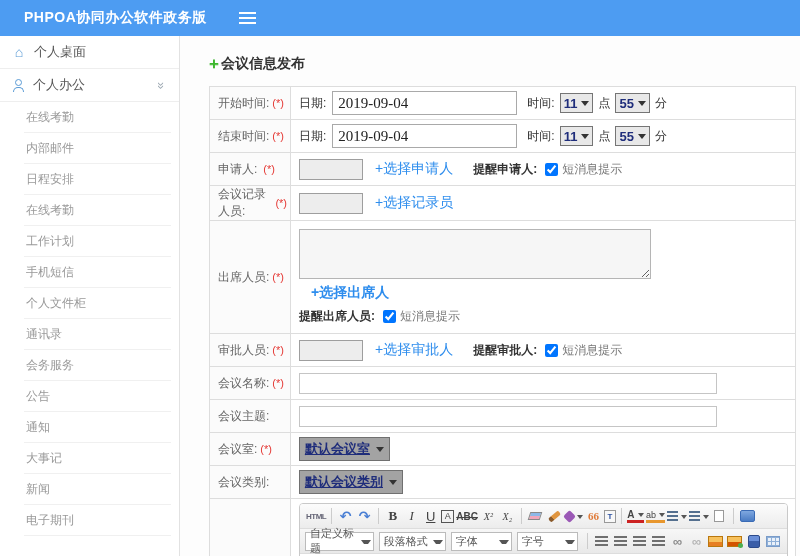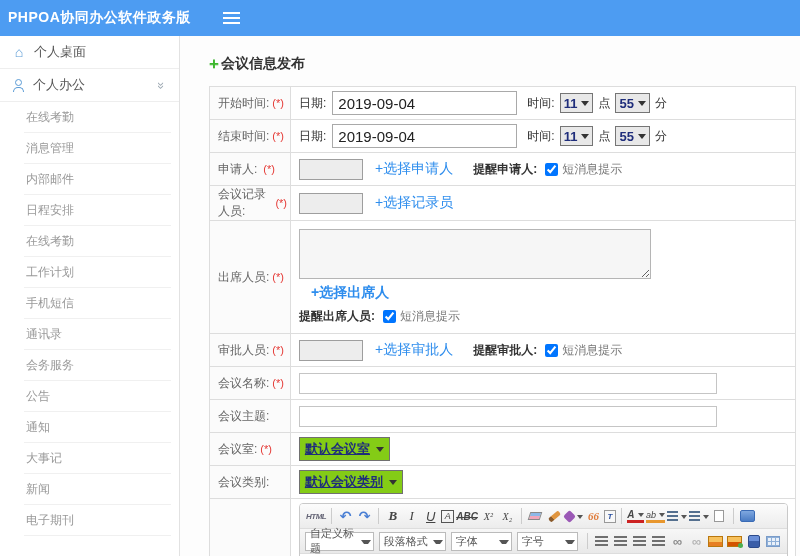--- a/index.html
+++ b/index.html
@@ -1,21 +1,21 @@
 <!DOCTYPE html>
 <html><head>
 <meta charset="utf-8">
 <style>
   * { box-sizing: border-box; margin: 0; padding: 0; }
   html,body { width:800px; height:556px; overflow:hidden; background:#fff;
     font-family:"Liberation Sans","DejaVu Sans",sans-serif; }
 
   
   .topbar { height:36px; background:#4d9cf2; display:flex; align-items:center; }
-  .topbar-title { color:#fff; font-size:14px; font-weight:bold; padding-left:8px; letter-spacing:.5px; }
+  .topbar-title { color:#fff; font-size:14px; font-weight:bold; padding-left:24px; letter-spacing:.5px; }
   .hamburger { margin-left:32px; width:17px; height:12px; cursor:pointer;
     background:linear-gradient(#fff 0,#fff 2px,transparent 2px,transparent 5px,
       #fff 5px,#fff 7px,transparent 7px,transparent 10px,#fff 10px,#fff 12px); }
 
   
   .layout { display:flex; height:520px; }
   .sidebar { width:180px; min-width:180px; background:#fff; border-right:1px solid #e2e2e2; }
   .main { flex:1; background:#fdfdfd; padding:14px 0 0 29px; }
 
   
@@ -43,21 +43,21 @@
   .frow { display:flex; border-bottom:1px solid #ddd; min-height:33px; }
   .frow:last-child { border-bottom:none; }
   .fcell-label { width:81px; min-width:81px; background:#fbfbfb; border-right:1px solid #ddd;
     padding:0 3px 0 8px; font-size:12px; color:#666; display:flex; align-items:center; }
   .req { color:#e53935; margin-left:3px; font-size:11px; }
   .fcell-field { flex:1; padding:4px 8px; display:flex; align-items:center;
     font-size:12px; color:#333; flex-wrap:nowrap; }
   .fcell-field.col { flex-direction:column; align-items:flex-start; padding:8px; }
 
   .date-input { width:185px; height:24px; border:1px solid #a9a9a9; padding:0 5px;
-    font-size:15px; color:#222; margin-left:6px; font-family:Liberation Sans, sans-serif; }
+    font-size:15px; color:#222; margin-left:6px; font-family:Liberation Serif, serif; }
   .unit { margin:0 2px; color:#333; }
   .time-label { margin-left:10px; }
   .mini-select { display:inline-flex; align-items:center; background:#e8e8e8;
     border:1px solid #757575; padding:1px 3px; margin:0 3px; cursor:pointer;
     font-size:13px; font-weight:bold; color:#1f2d7b; height:20px; }
   .mini-select::after { content:""; width:0; height:0; margin-left:4px;
     border:4px solid transparent; border-top:5px solid #333; transform:translateY(2px); }
 
   .grey-input { width:64px; height:21px; background:#ededed; border:1px solid #9e9e9e; }
   .link { color:#2e8ded; text-decoration:none; font-size:14px; margin-left:12px; cursor:pointer; }
@@ -67,34 +67,34 @@
 
   .attendee-area { width:352px; height:50px; background:#f6f6f6; border:1px solid #b5b5b5;
     resize:both; font-size:12px; }
   .attendee-links { margin-top:5px; }
   .attendee-links .link { margin-left:12px;font-weight:bold; }
   .attendee-remind { margin-top:6px; display:flex; align-items:center; }
   .attendee-remind .remind { margin-left:0; }
 
   .wide-input { width:418px; height:21px; border:1px solid #c5c5c5; padding:0 4px; font-size:12px; }
 
-  .big-select { display:inline-flex; align-items:center; background:#84cc16;
+  .big-select { display:inline-flex; align-items:center; background:#a3a3a3;
     border:1px solid #707070; padding:2px 5px; cursor:pointer;
     font-size:13px; font-weight:bold; color:#1f2d7b; }
   .big-select .val { text-decoration:underline; }
   .big-select::after { content:""; width:0; height:0; margin-left:6px;
     border:4px solid transparent; border-top:5px solid #333; transform:translateY(2px); }
 
   
   .editor { width:489px; border:1px solid #c9c9c9; border-radius:4px; overflow:hidden; background:#fff; }
   .toolbar { display:flex; align-items:center; padding:2px 5px; height:25px;
     background:linear-gradient(#fcfcfc,#ececec); border-bottom:1px solid #ddd; }
   .toolbar.second { background:linear-gradient(#f7f7f7,#e9e9e9); }
   .tbtn { display:inline-flex; align-items:center; justify-content:center;
-    min-width:17px; height:19px; margin:0 1px; font-size:12px; color:#444; cursor:pointer;font-style:italic; }
+    min-width:17px; height:19px; margin:0 1px; font-size:12px; color:#444; cursor:pointer; }
   .sep { width:1px; height:16px; background:#ccc; margin:0 4px; }
   .t-html { font-size:8px; font-weight:bold; color:#667; letter-spacing:-.5px; }
   .t-undo,.t-redo { color:#4a7fd4; font-weight:bold; font-size:14px; }
   .t-bold { font-weight:bold; font-family:"Liberation Serif",serif; font-size:13px; }
   .t-italic { font-style:italic; font-family:"Liberation Serif",serif; font-size:13px; }
   .t-underline { text-decoration:underline; font-size:13px; }
   .t-boxa { border:1px solid #555; font-size:9px; height:13px; min-width:13px; }
   .t-strike { text-decoration:line-through; font-size:10px; font-weight:bold; }
   .t-sup,.t-sub { font-size:10px; font-style:italic; font-family:"Liberation Serif",serif; }
   .t-eraser { width:12px; height:8px; border:1px solid #888; transform:skewX(-18deg);
@@ -152,36 +152,36 @@
     <div class="side-top">
       <span class="person-icon"></span>
       <span>个人办公</span>
       <span class="chev rot">»</span>
     </div>
     <ul class="submenu">
       <li>
           <span>在线考勤</span>
         </li>
       <li>
-          <span>消息管理</span>
-        </li>
-      <li>
           <span>内部邮件</span>
         </li>
       <li>
           <span>日程安排</span>
         </li>
       <li>
           <span>在线考勤</span>
         </li>
       <li>
           <span>工作计划</span>
         </li>
       <li>
           <span>手机短信</span>
+        </li>
+      <li>
+          <span>个人文件柜</span>
         </li>
       <li>
           <span>通讯录</span>
         </li>
       <li>
           <span>会务服务</span>
         </li>
       <li>
           <span>公告</span>
         </li>

